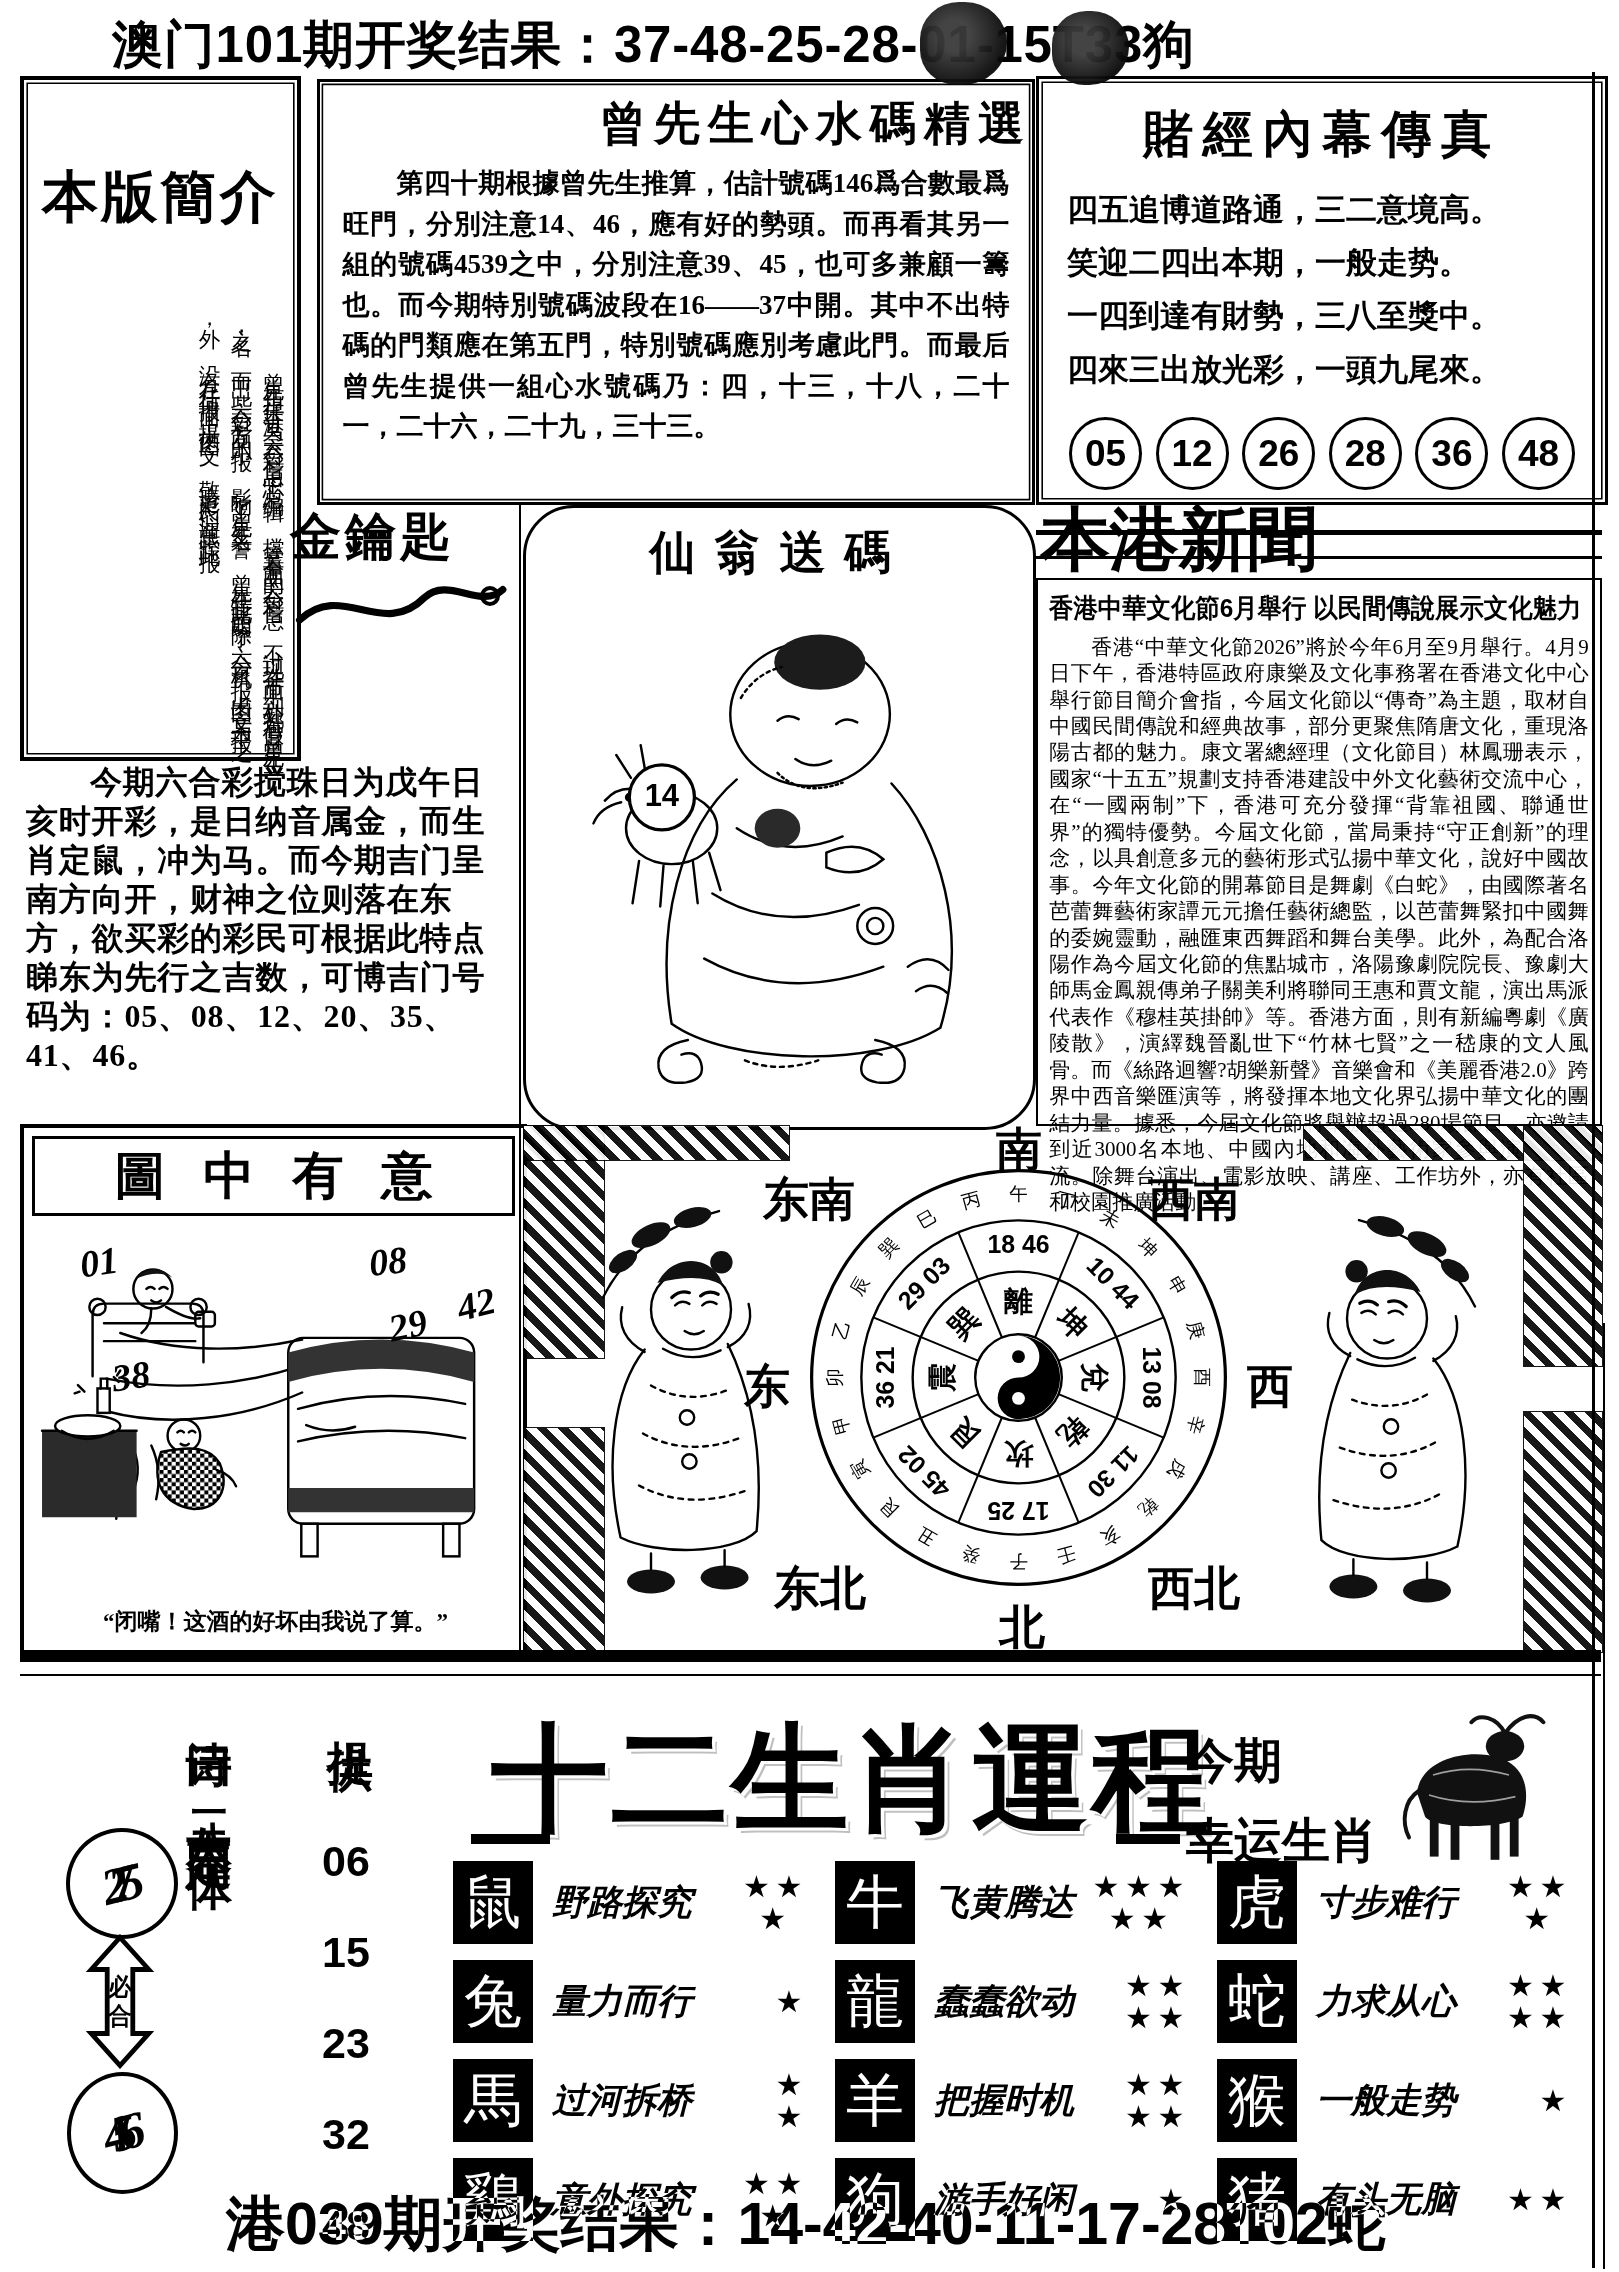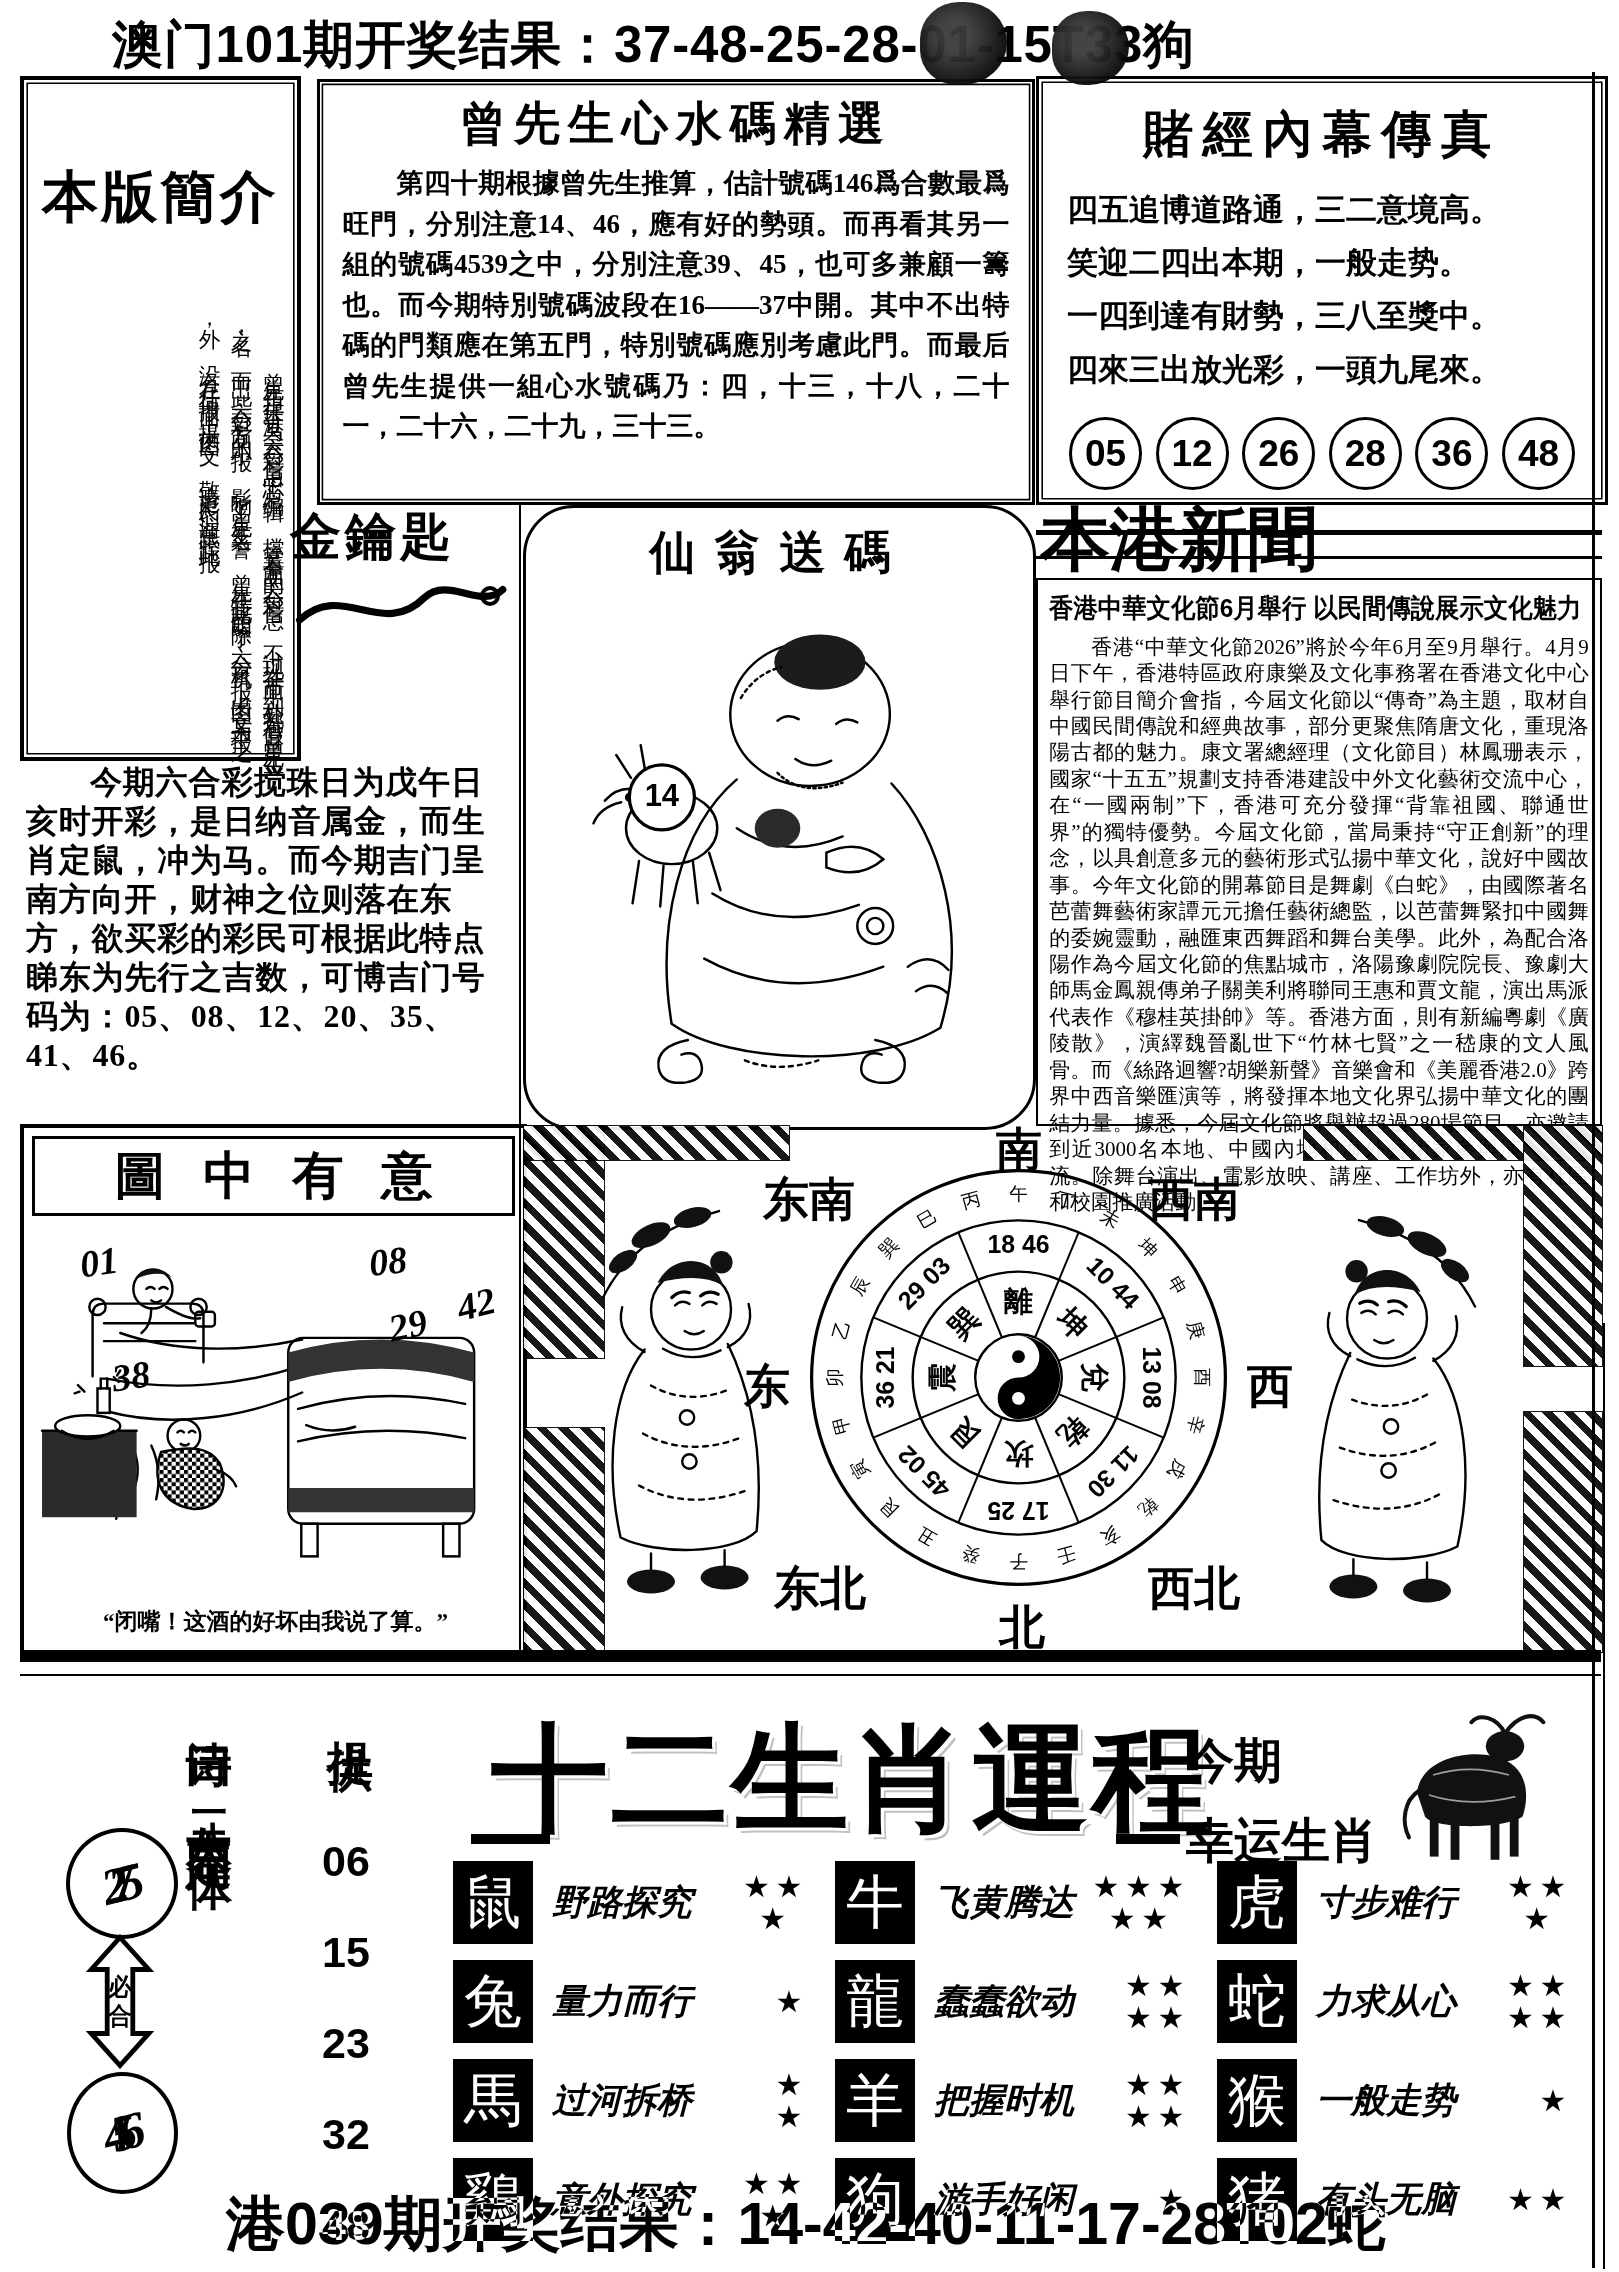--- a/index.html
+++ b/index.html
@@ -26,21 +26,21 @@
   .gkey{left:290px;top:503px;width:226px;height:140px;}
   .gkey-title{font-size:51px;font-weight:900;font-family:"Liberation Sans",sans-serif;letter-spacing:4px;}
 
   
   .fortune{left:26px;top:763px;width:483px;height:353px;font-size:32px;line-height:1.22;
            font-weight:600;text-indent:2em;letter-spacing:0.8px;}
   .vdivider{left:519px;top:505px;width:2.4px;height:1148px;background:#000;}
 
   
   .zeng-box{left:317px;top:79px;width:712px;height:420px;border:3.2px solid #000;box-shadow:inset 0 0 0 1.6px #fff,inset 0 0 0 3.2px #000;}
-  .zeng-title{margin-top:11.2px;text-align:center;font-size:46px;font-weight:900;
+  .zeng-title{margin-top:11.2px;text-align:right;font-size:46px;font-weight:900;
               font-family:"Liberation Sans",sans-serif;letter-spacing:8px;}
   .zeng-body{padding:8px 22.4px 0 22.4px;font-size:27px;line-height:1.5;font-weight:600;text-indent:2em;text-align:justify;}
 
   
   .insider-box{left:1036px;top:76px;width:566px;height:423px;border:3.2px solid #000;box-shadow:inset 0 0 0 2.4px #fff,inset 0 0 0 4px #000;}
   .insider-title{margin-top:22.4px;text-align:center;font-size:50px;font-weight:900;
                  font-family:"Liberation Sans",sans-serif;letter-spacing:9.6px;}
   .insider-poem{margin-top:14.4px;padding:0 28px;font-size:31px;line-height:1.72;font-weight:600;}
   .insider-nums{display:flex;justify-content:center;gap:13.6px;margin-top:21px;}
   .cnum{width:67px;height:67px;border:3.2px solid #000;border-radius:50%;font-size:37px;font-weight:800;

